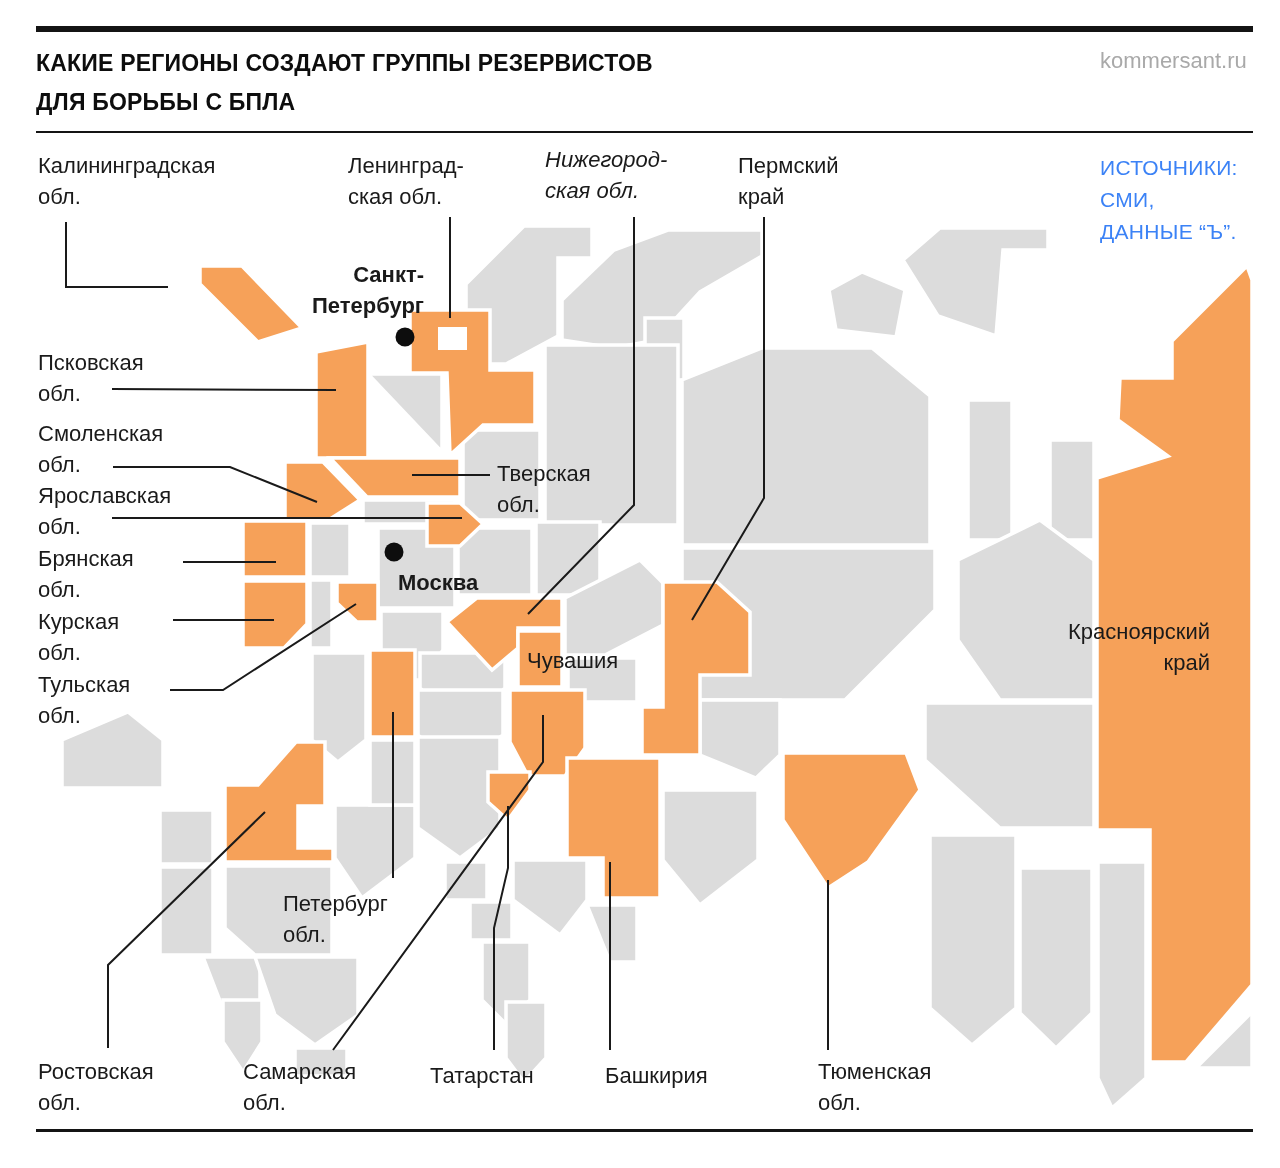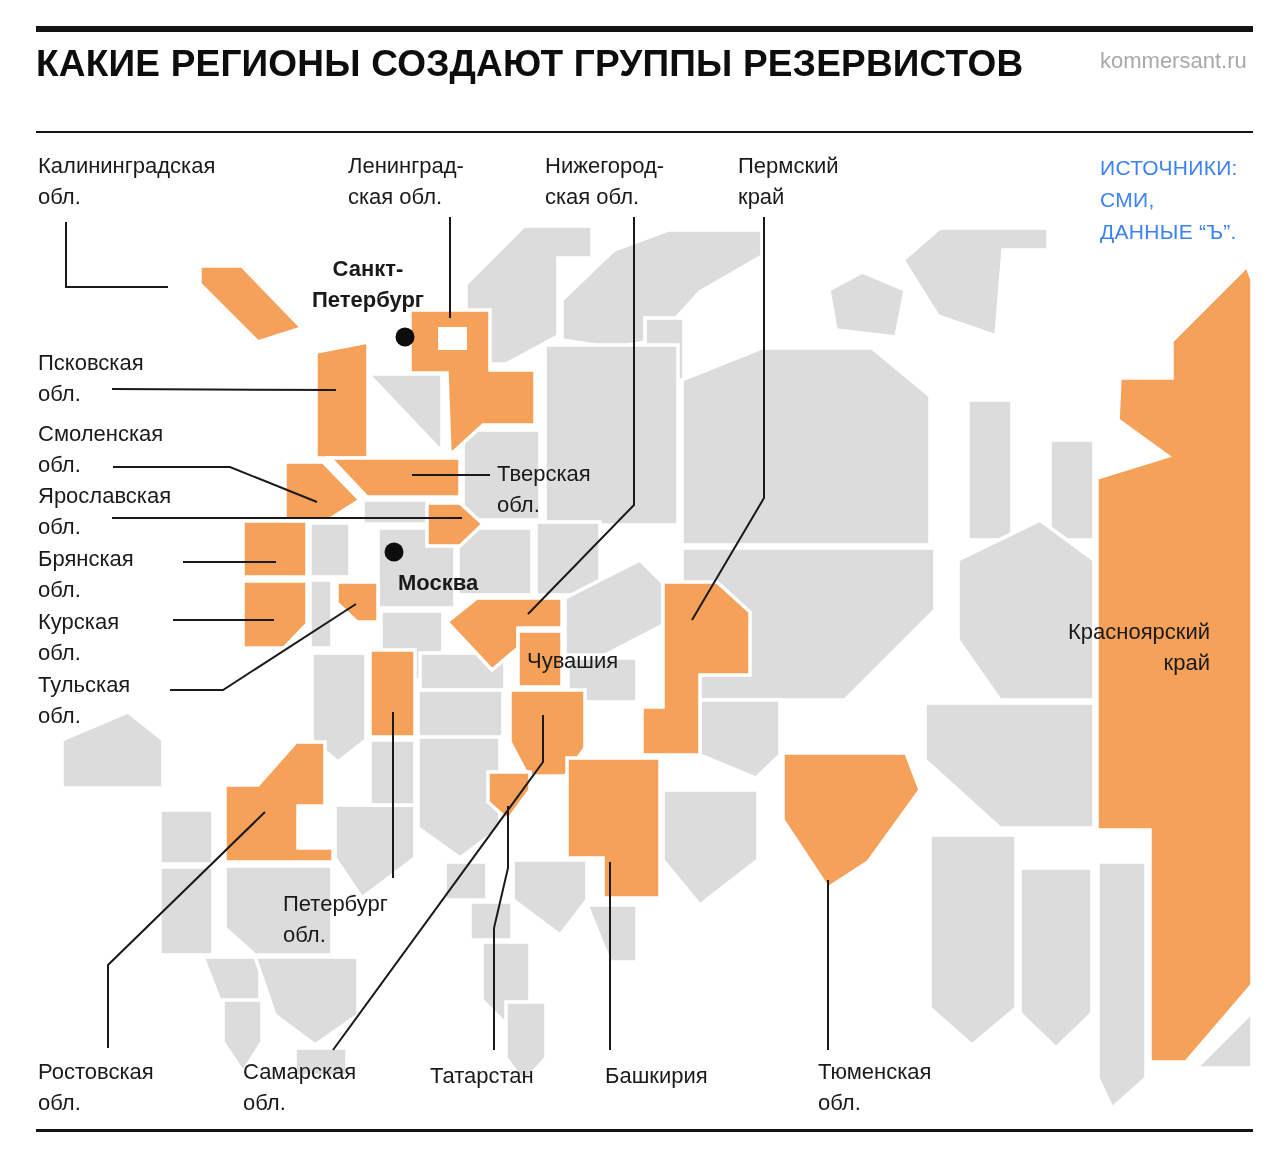--- a/index.html
+++ b/index.html
@@ -1,20 +1,20 @@
 <!DOCTYPE html>
 <html><head>
 <meta charset="utf-8">
 <style>
   html,body{margin:0;padding:0;background:#ffffff;}
   body{position:relative;width:1280px;height:1168px;overflow:hidden;
        font-family:"Liberation Sans","DejaVu Sans",sans-serif;color:#141414;}
   .abs{position:absolute;}
   .rule{position:absolute;background:#141414;}
-  #title{left:36px;top:44px;font-size:37px;line-height:39px;font-weight:bold;
+  #title{left:36px;top:44px;font-size:23px;line-height:39px;font-weight:bold;
          letter-spacing:.2px;color:#0d0d0d;white-space:nowrap;}
   #watermark{left:1100px;top:48px;font-size:22px;color:#a9a9a9;}
   #sources{left:1100px;top:152px;font-size:21px;line-height:32px;letter-spacing:.3px;color:#3b82f6;}
   .map-label{position:absolute;font-size:22px;line-height:31px;color:#1a1a1a;white-space:nowrap;}
   .map-label.bold{font-weight:bold;}
   .map-label.right{text-align:right;}
   #map-svg{position:absolute;left:0;top:0;}
 </style>
 </head>
 <body>
@@ -109,40 +109,41 @@
     <circle cx="405" cy="337" r="9.5" fill="#0d0d0d"></circle>
     <circle cx="394" cy="552" r="9.5" fill="#0d0d0d"></circle>
   </svg>
 
 <div class="rule" style="left: 36px; top: 26px; width: 1217px; height: 6px; background: rgb(20, 20, 20);"></div>
 <div class="rule" style="left: 36px; top: 131px; width: 1217px; height: 2px; background: rgb(20, 20, 20);"></div>
 <div class="rule" style="left: 36px; top: 1129px; width: 1217px; height: 3px; background: rgb(20, 20, 20);"></div>
 
 <div id="title" class="abs">
   <div>КАКИЕ РЕГИОНЫ СОЗДАЮТ ГРУППЫ РЕЗЕРВИСТОВ</div>
+  <div>ДЛЯ БОРЬБЫ С БПЛА</div>
 </div>
 
 <div id="watermark" class="abs">kommersant.ru</div>
 
 <div id="sources" class="abs">
   <div>ИСТОЧНИКИ:</div>
   <div>СМИ,</div>
   <div>ДАННЫЕ “Ъ”.</div>
 </div>
 
 <div id="labels-layer">
     <div class="map-label" style="left: 38px; top: 150px;">
       <div>Калининградская</div>
       <div>обл.</div>
     </div>
     <div class="map-label" style="left: 348px; top: 150px;">
       <div>Ленинград-</div>
       <div>ская обл.</div>
     </div>
-    <div class="map-label" style="left: 545px; top: 150px;">
+    <div class="map-label" style="left: 545px; top: 144px; font-style: italic;">
       <div>Нижегород-</div>
       <div>ская обл.</div>
     </div>
     <div class="map-label" style="left: 738px; top: 150px;">
       <div>Пермский</div>
       <div>край</div>
     </div>
     <div class="map-label" style="left: 38px; top: 347px;">
       <div>Псковская</div>
       <div>обл.</div>
@@ -193,20 +194,20 @@
     <div class="map-label" style="left: 430px; top: 1060px; text-align: right;">
       <div>Татарстан</div>
     </div>
     <div class="map-label" style="left: 605px; top: 1060px;">
       <div>Башкирия</div>
     </div>
     <div class="map-label" style="left: 818px; top: 1056px;">
       <div>Тюменская</div>
       <div>обл.</div>
     </div>
-    <div class="map-label bold right" style="right: 856px; top: 253px; text-align: center;">
+    <div class="map-label bold right" style="right: 856px; top: 259px;">
       <div>Санкт-</div>
       <div>Петербург</div>
     </div>
     <div class="map-label bold" style="left: 398px; top: 567px;">
       <div>Москва</div>
     </div>
   </div>
 
 </body></html>

